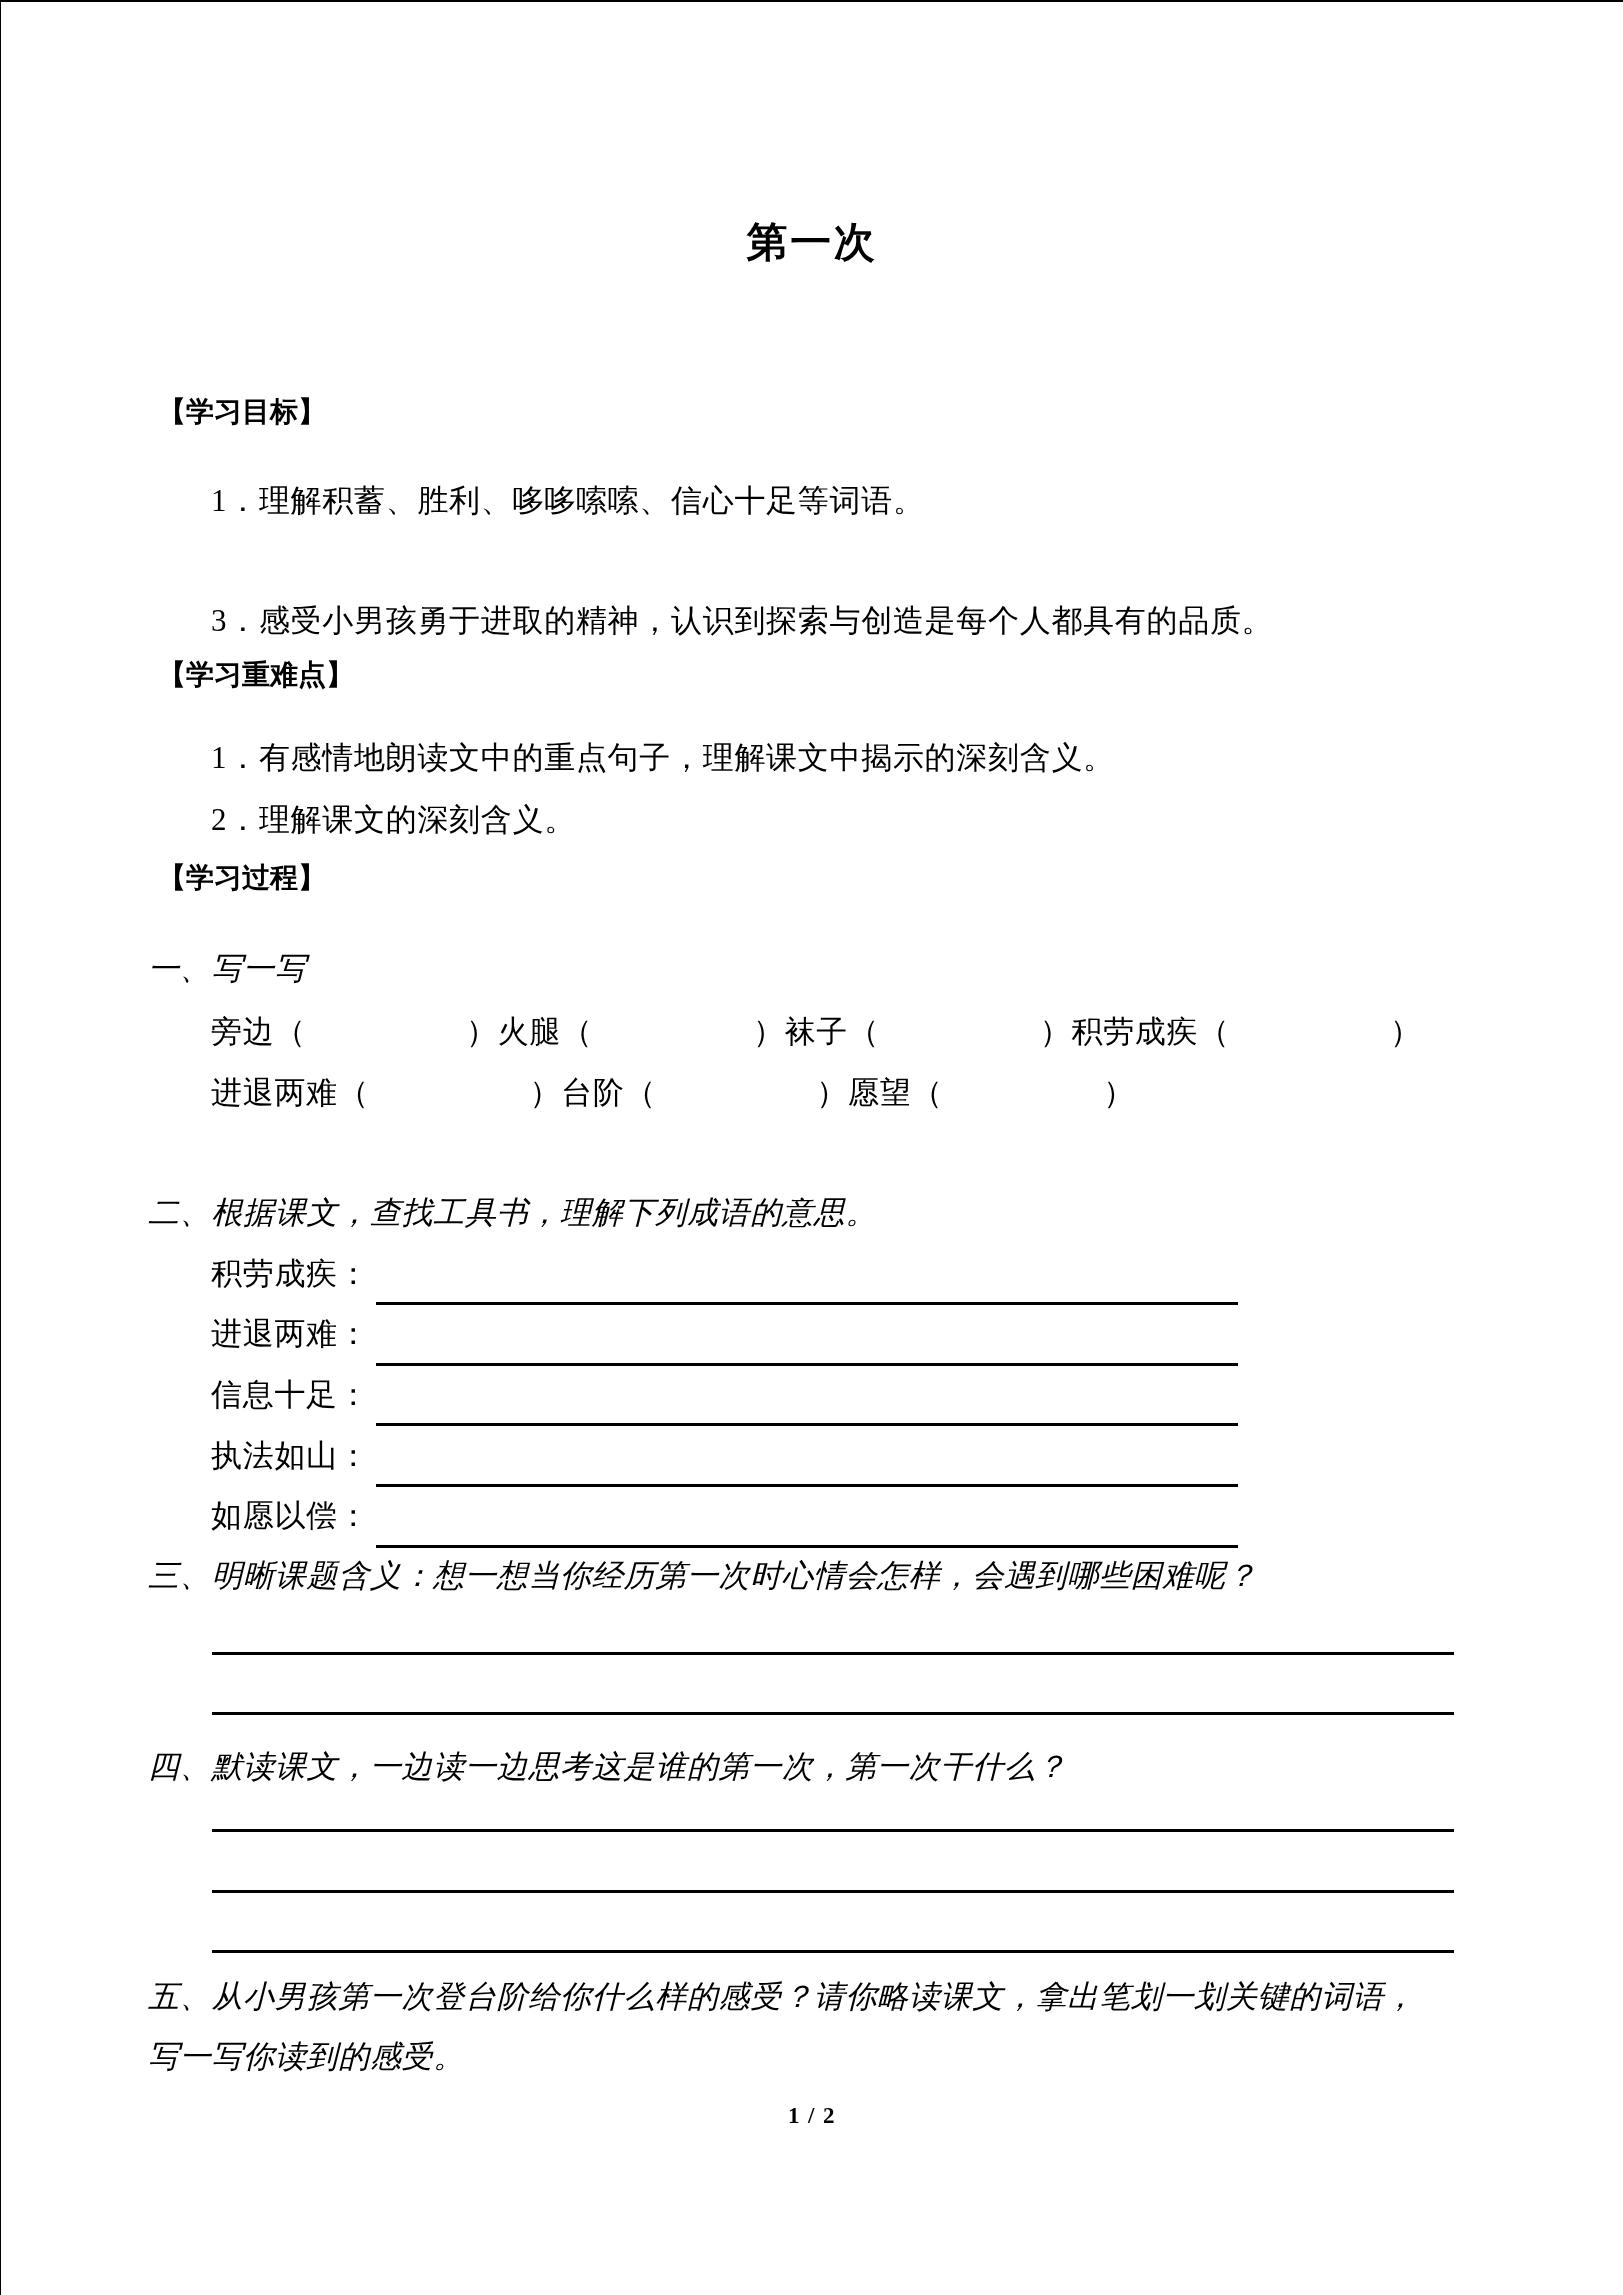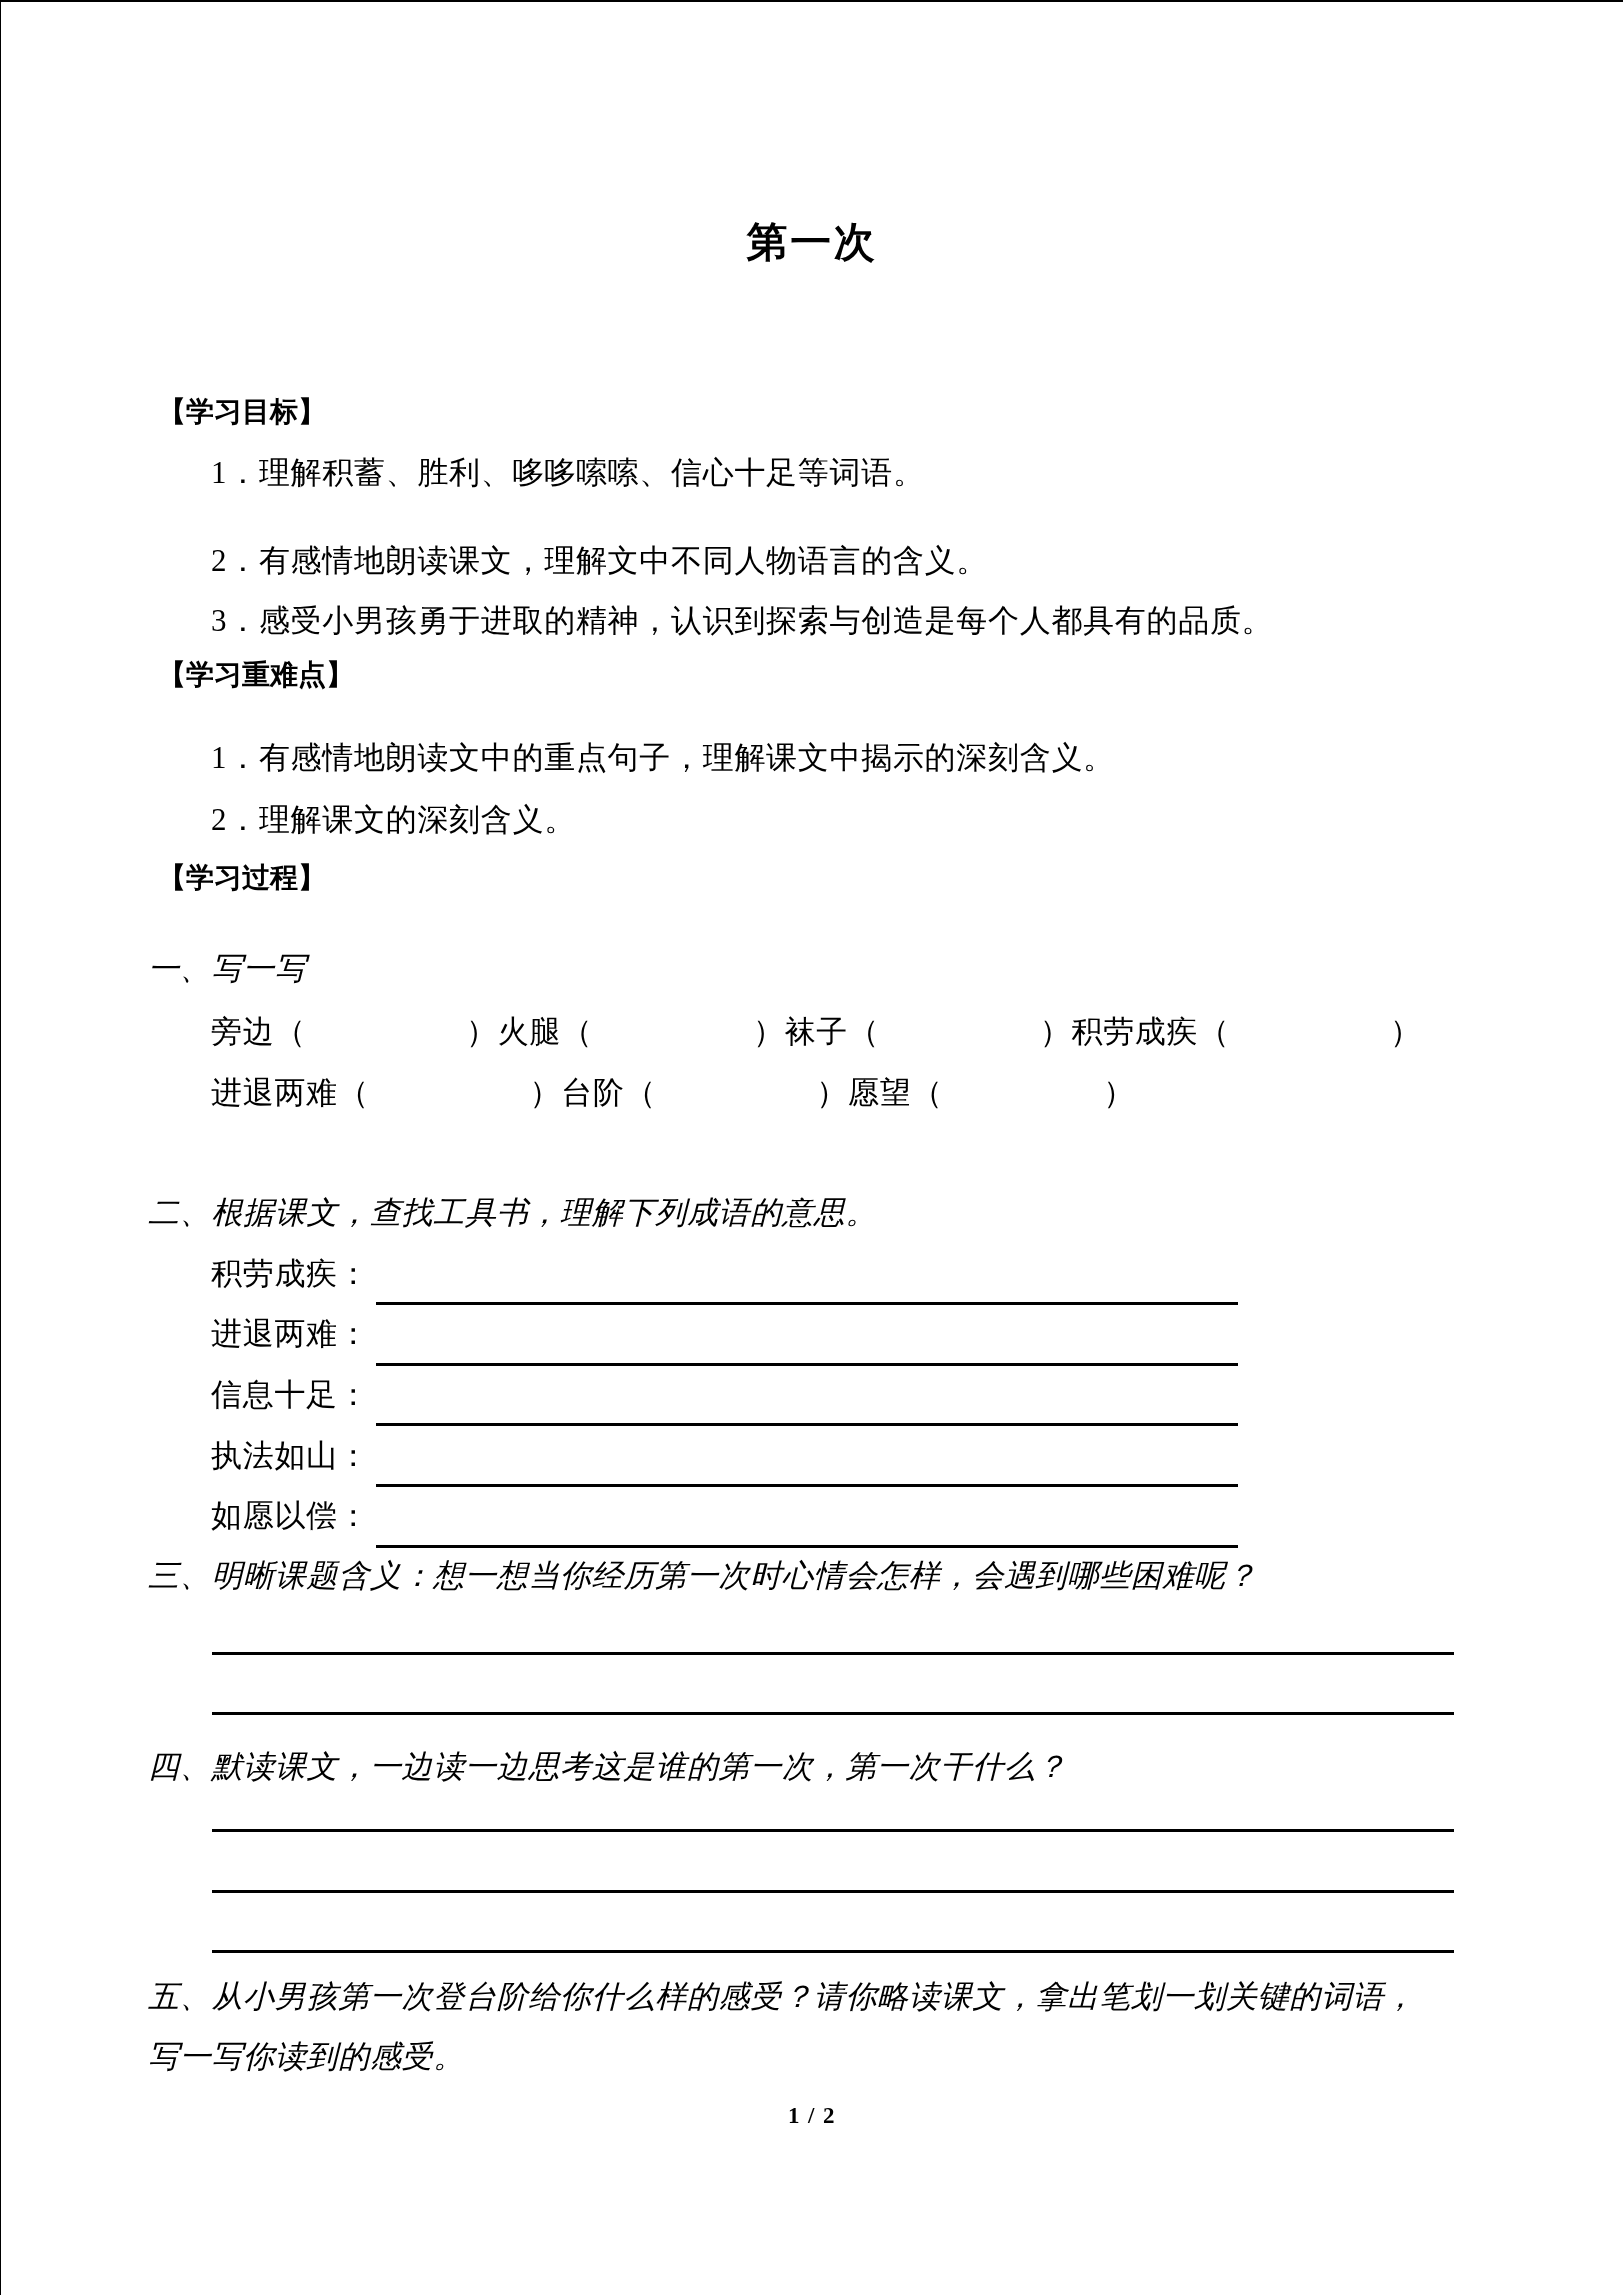--- a/index.html
+++ b/index.html
@@ -70,22 +70,21 @@
 </style>
 </head>
 <body>
 
 <div class="page">
 
   <div class="doc-title" style="top:213px">第一次</div>
 
   <div class="heading" style="top:394px">【学习目标】</div>
 
-  <div class="row indent" style="top:453px">1．理解积蓄、胜利、哆哆嗦嗦、信心十足等词语。</div>
-  <div class="row indent" style="top:541px">2．有感情地朗读课文，理解文中不同人物语言的含义。</div>
+  <div class="row indent" style="top:481px">1．理解积蓄、胜利、哆哆嗦嗦、信心十足等词语。</div>
   <div class="row indent" style="top:601px">3．感受小男孩勇于进取的精神，认识到探索与创造是每个人都具有的品质。</div>
 
   <div class="heading" style="top:657px">【学习重难点】</div>
 
   <div class="row indent" style="top:738px">1．有感情地朗读文中的重点句子，理解课文中揭示的深刻含义。</div>
   <div class="row indent" style="top:800px">2．理解课文的深刻含义。</div>
 
   <div class="heading" style="top:860px">【学习过程】</div>
 
   <div class="row section-label" style="top:949px">一、写一写</div>

